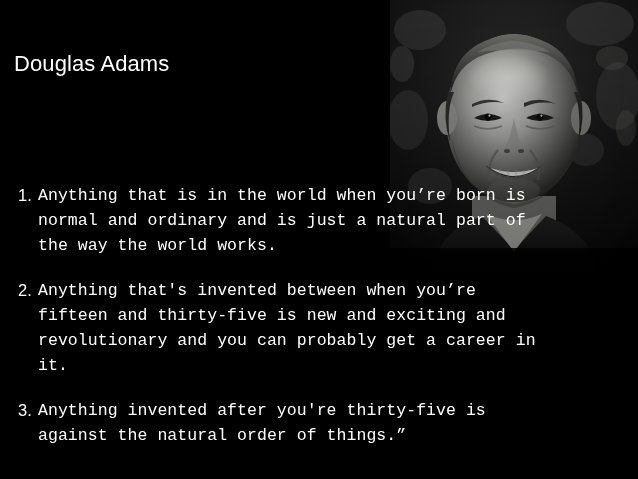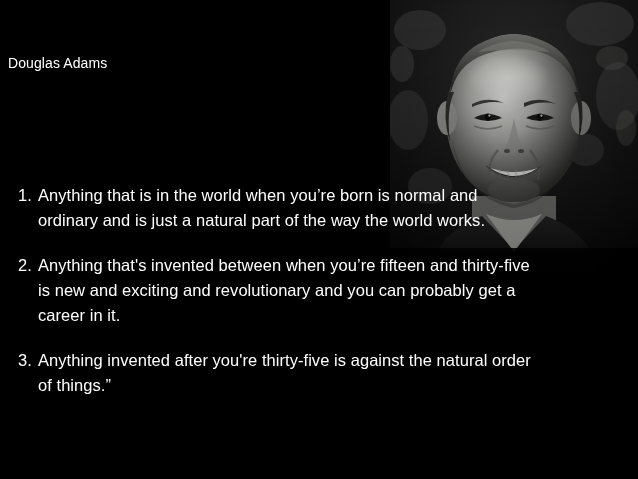--- a/index.html
+++ b/index.html
@@ -33,23 +33,23 @@
   #textlayer {
     position: absolute;
     left: 0; top: 0;
     width: 638px;
     height: 479px;
     color: #ffffff;
   }
 
   .speaker-name {
     position: absolute;
-    left: 8px;
+    left: 14px;
     top: 53px;
-    font-size: 14px;
+    font-size: 22px;
     line-height: 21px;
     letter-spacing: 0.1px;
     white-space: nowrap;
   }
 
   .quote-intro {
     position: absolute;
     left: 18px;
     top: 98px;
     width: 440px;
@@ -78,21 +78,21 @@
   .rule-item:last-child { margin-bottom: 0; }
   .rule-marker {
     position: absolute;
     left: 0px;
     top: 0px;
     width: 18px;
     text-align: left;
     font-size: 16.5px;
     line-height: 25px;
   }
-  .rule-text { display: block; }
+  .rule-text { display: block; font-family: Liberation Mono, monospace; }
 </style>
 </head>
 <body>
 
 <div id="slide">
 
   <div id="photo">
     <svg viewBox="0 0 248 272" preserveAspectRatio="xMidYMid slice">
       <defs>
         <radialGradient id="faceLight" cx="42%" cy="38%" r="62%">

